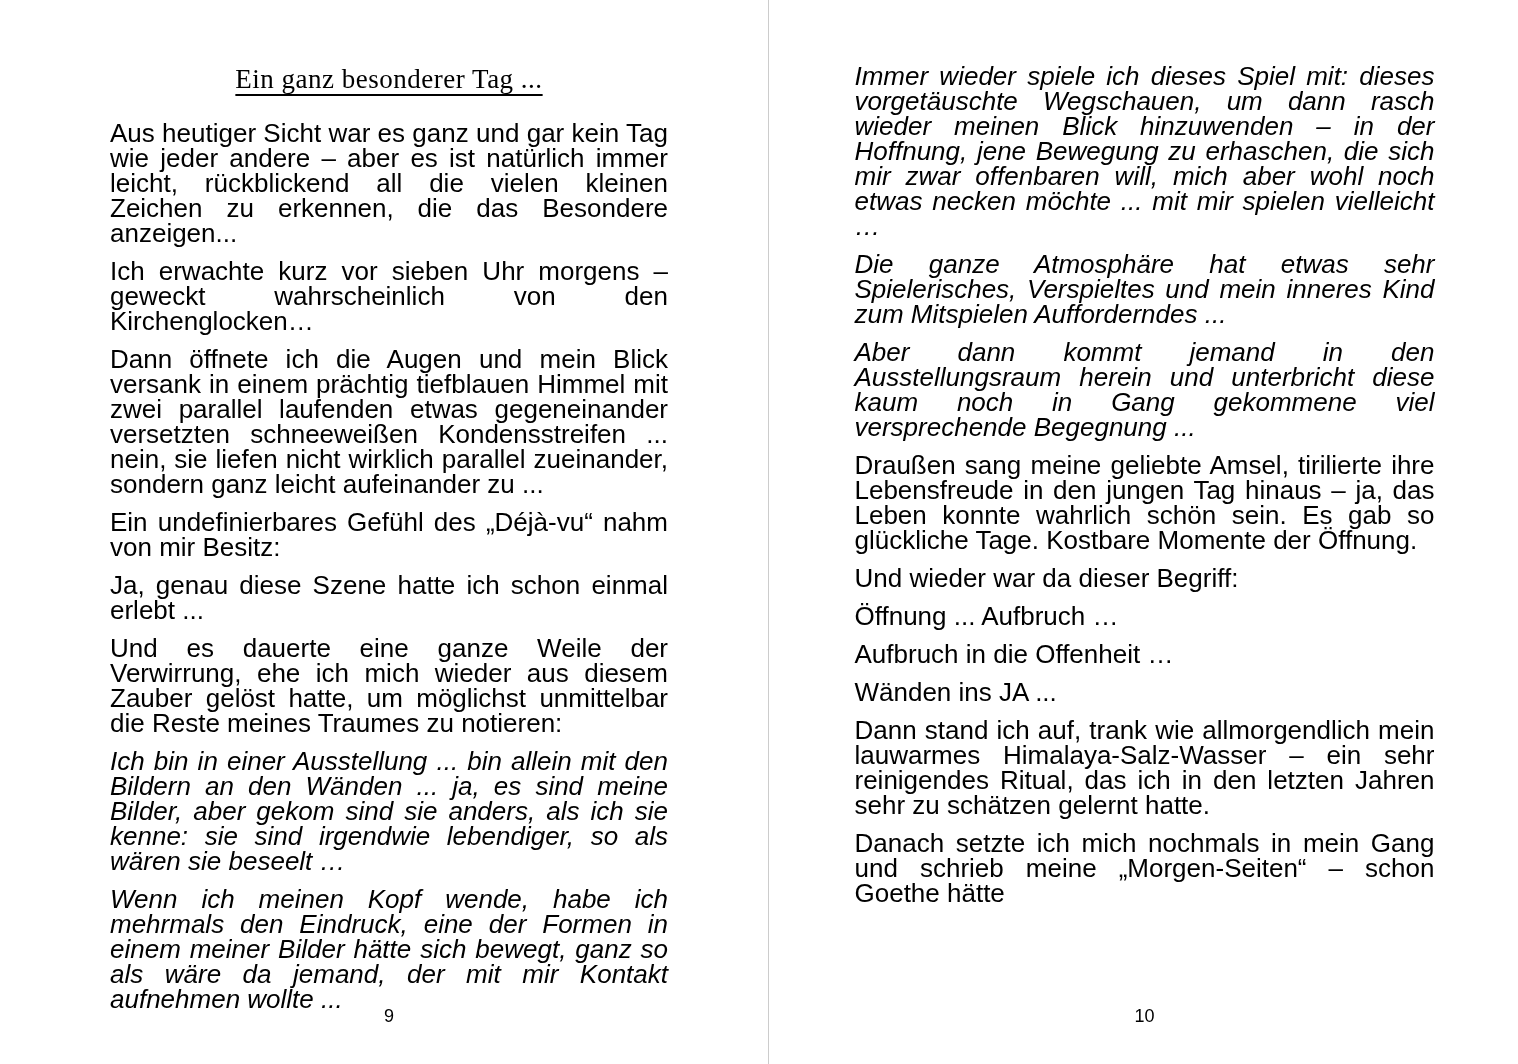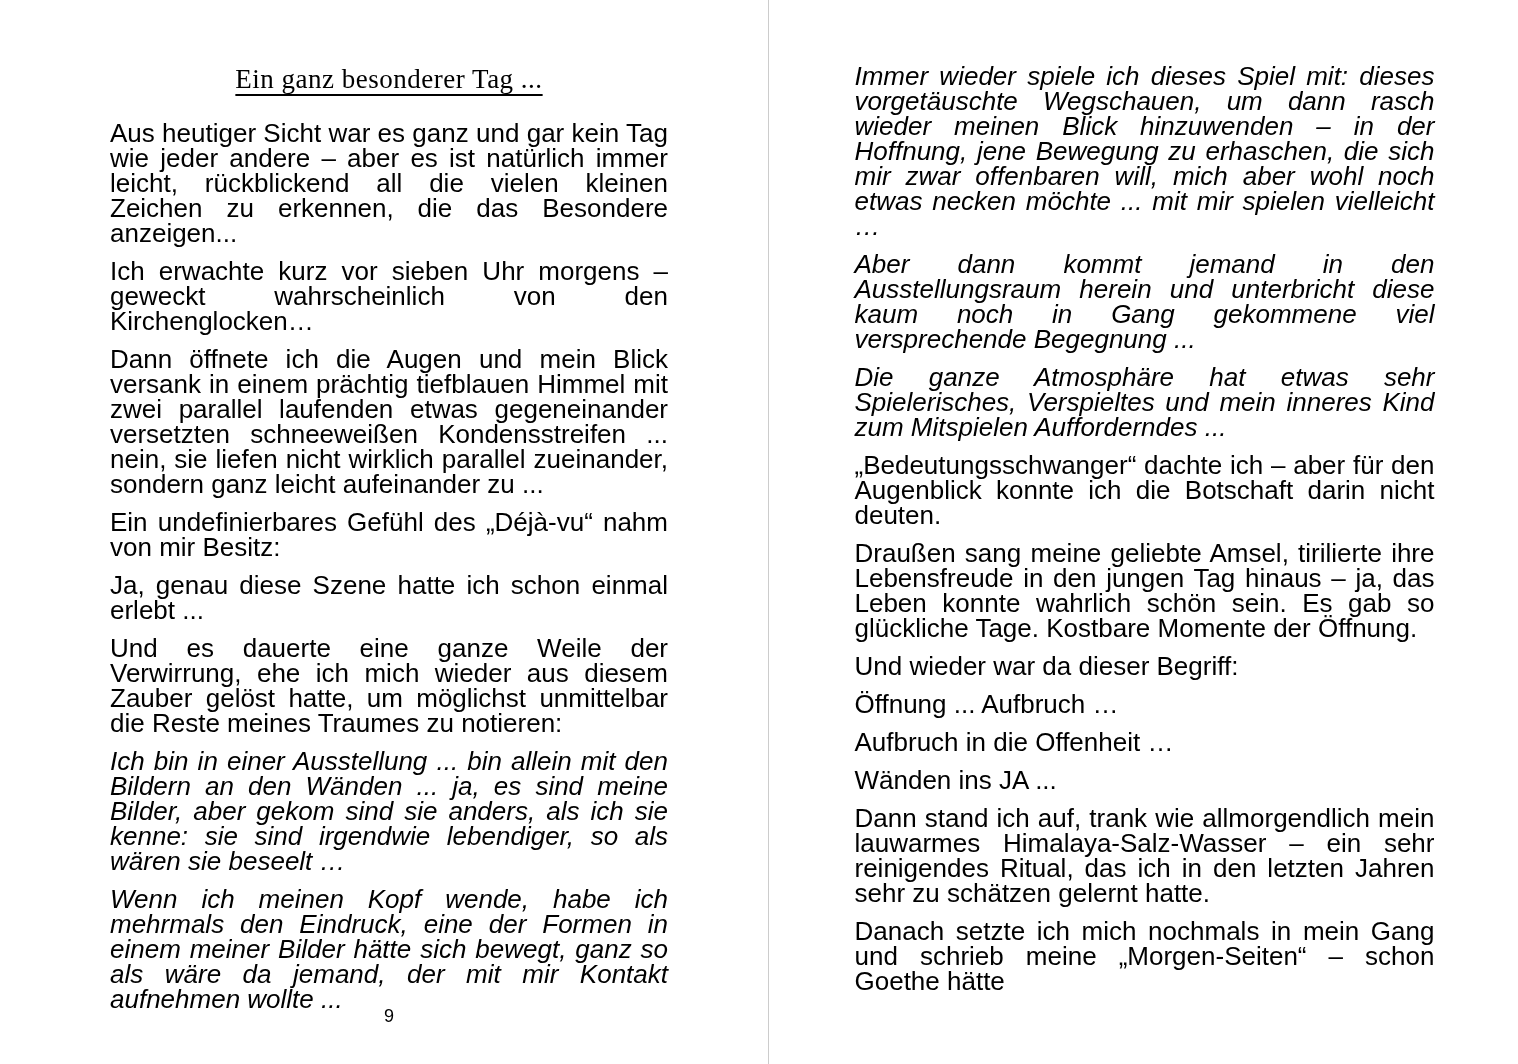--- a/index.html
+++ b/index.html
@@ -89,27 +89,27 @@
     </div>
     <div class="page-number">9</div>
   </div>
 
   <div class="divider"></div>
 
   <div class="page right">
     <div class="content">
       <div>
           <p class="para italic">Immer wieder spiele ich dieses Spiel mit: dieses vorge­täuschte Wegschauen, um dann rasch wieder meinen Blick hinzuwenden – in der Hoffnung, jene Bewegung zu erhaschen, die sich mir zwar offenbaren will, mich aber wohl noch etwas necken möchte ... mit mir spielen viel­leicht …</p>
+          <p class="para italic">Die ganze Atmosphäre hat etwas sehr Spielerisches, Verspieltes und mein inneres Kind zum Mitspielen Auffor­derndes ...</p>
           <p class="para italic">Aber dann kommt jemand in den Ausstellungsraum her­ein und unterbricht diese kaum noch in Gang gekom­mene viel versprechende Begegnung ...</p>
-          <p class="para italic">Die ganze Atmosphäre hat etwas sehr Spielerisches, Verspieltes und mein inneres Kind zum Mitspielen Auffor­derndes ...</p>
-          <p class="para">„Bedeutungsschwanger“ dachte ich – aber für den Au­genblick konnte ich die Botschaft darin nicht deuten.</p>
           <p class="para">Draußen sang meine geliebte Amsel, tirilierte ihre Le­bensfreude in den jungen Tag hinaus – ja, das Leben konnte wahrlich schön sein. Es gab so glückliche Tage. Kostbare Momente der Öffnung.</p>
           <p class="para">Und wieder war da dieser Begriff:</p>
           <p class="para">Öffnung ... Aufbruch …</p>
           <p class="para">Aufbruch in die Offenheit …</p>
           <p class="para">Wänden ins JA ...</p>
           <p class="para">Dann stand ich auf, trank wie allmorgendlich mein lau­warmes Himalaya-Salz-Wasser – ein sehr reinigendes Ritual, das ich in den letzten Jahren sehr zu schätzen ge­lernt hatte.</p>
           <p class="para">Danach setzte ich mich nochmals in mein Gang und schrieb meine „Morgen-Seiten“ – schon Goethe hätte</p>
         </div>
     </div>
+    <div class="page-number">10</div>
   </div>
 
 </div>
 
 </body></html>

